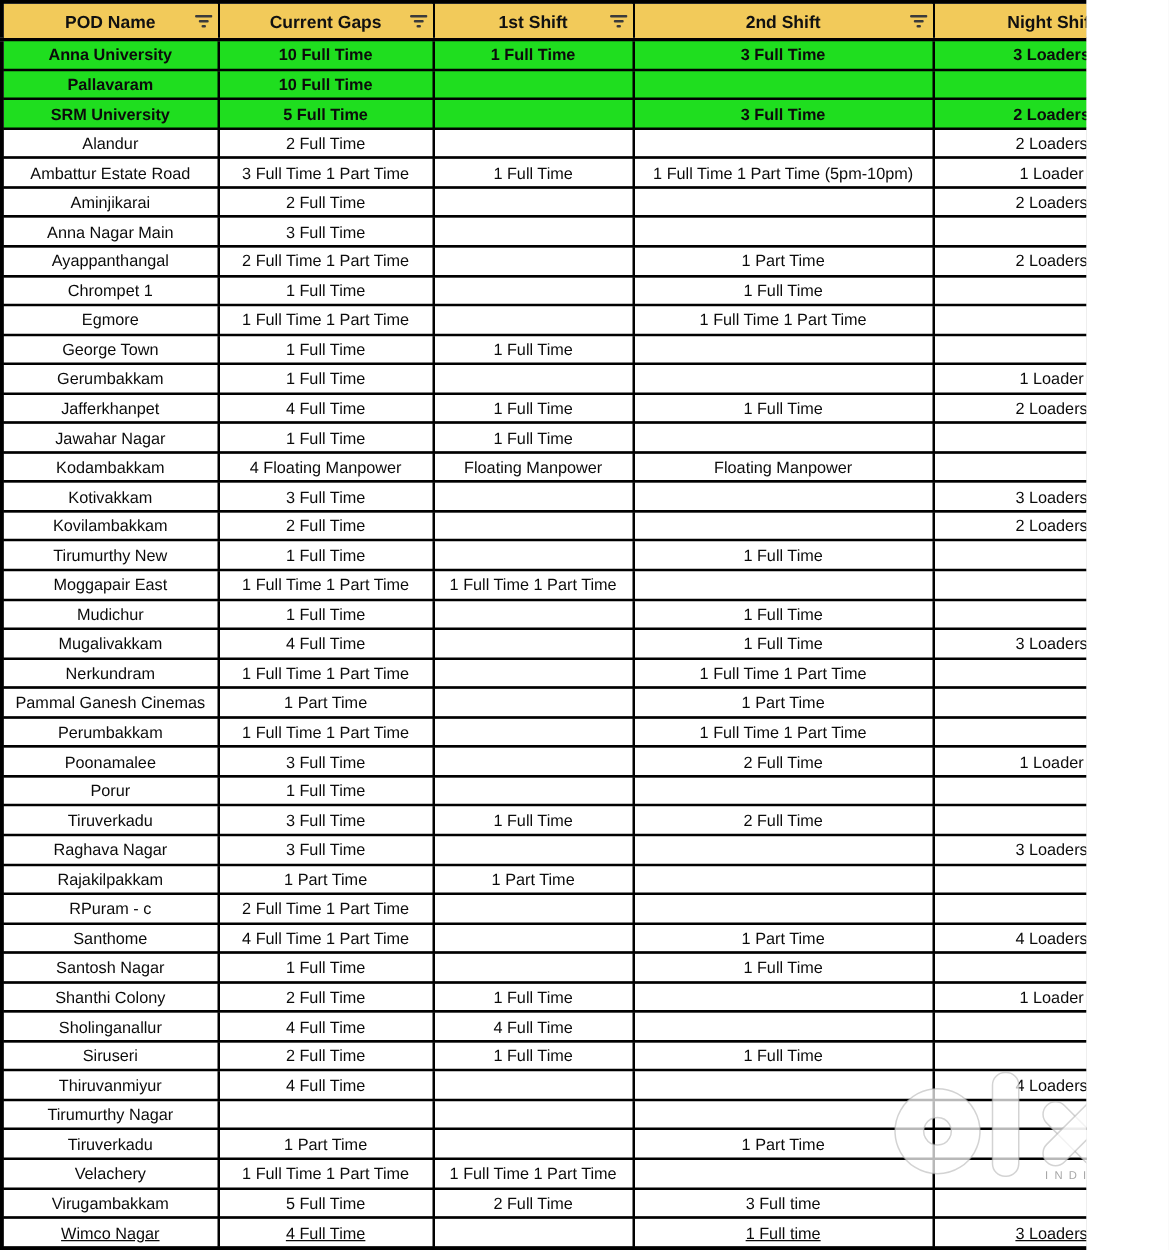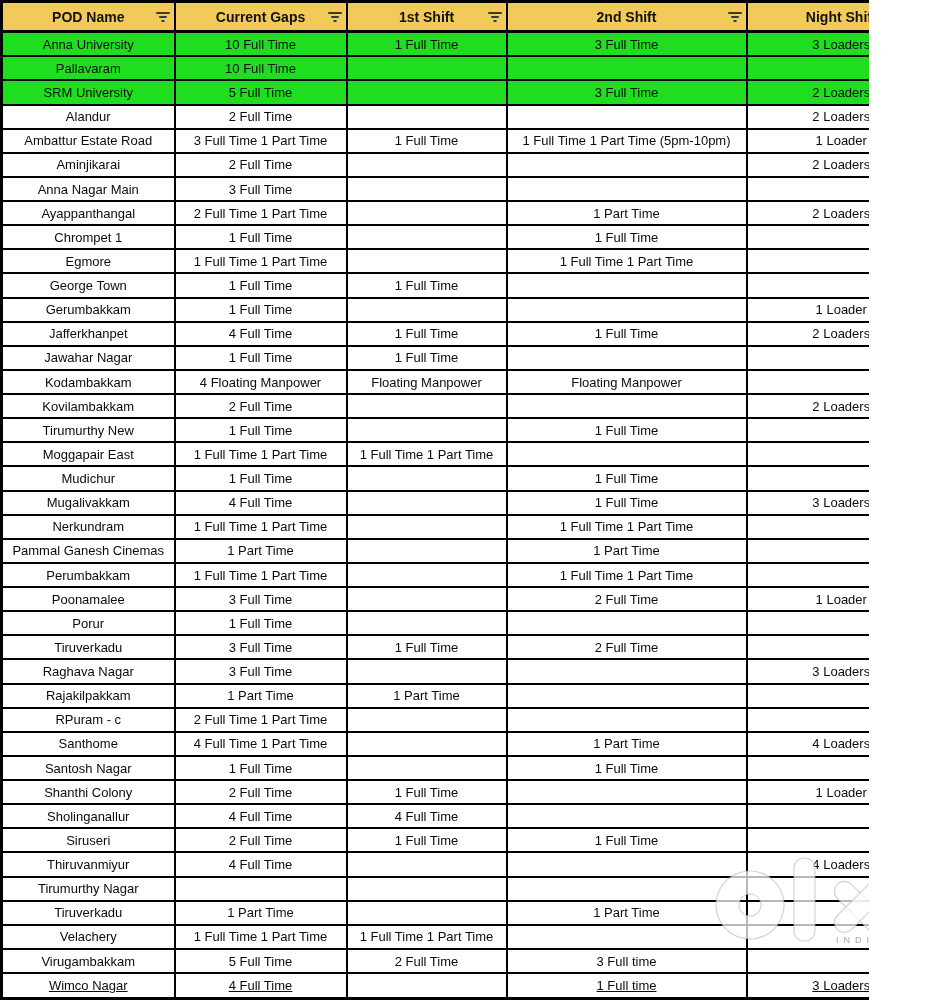--- a/index.html
+++ b/index.html
@@ -33,21 +33,21 @@
     font-weight: bold;
     color: #111;
     position: relative;
     border-bottom: 3px solid #000;
   }
   td {
     font-size: 13px;
     color: #0b0b0b;
     background: #ffffff;
   }
-  tr.hl td { background: #1fde1f; }
+  tr.hl td { background: #1fde1f; font-weight: bold; }
   tbody tr:last-child td { border-bottom: 2px solid #0f766e; text-decoration: underline; }
   .filter-btn {
     position: absolute;
     right: 3px;
     top: 50%;
     transform: translateY(-50%);
     width: 16px;
     height: 14px;
     display: flex;
     align-items: center;
@@ -206,20 +206,27 @@
           <td></td>
         </tr>
         <tr>
           <td>Kodambakkam</td>
           <td>4 Floating Manpower</td>
           <td>Floating Manpower</td>
           <td>Floating Manpower</td>
           <td></td>
         </tr>
         <tr>
+          <td>Kotivakkam</td>
+          <td>3 Full Time</td>
+          <td></td>
+          <td></td>
+          <td>3 Loaders</td>
+        </tr>
+        <tr>
           <td>Kovilambakkam</td>
           <td>2 Full Time</td>
           <td></td>
           <td></td>
           <td>2 Loaders</td>
         </tr>
         <tr>
           <td>Tirumurthy New</td>
           <td>1 Full Time</td>
           <td></td>

